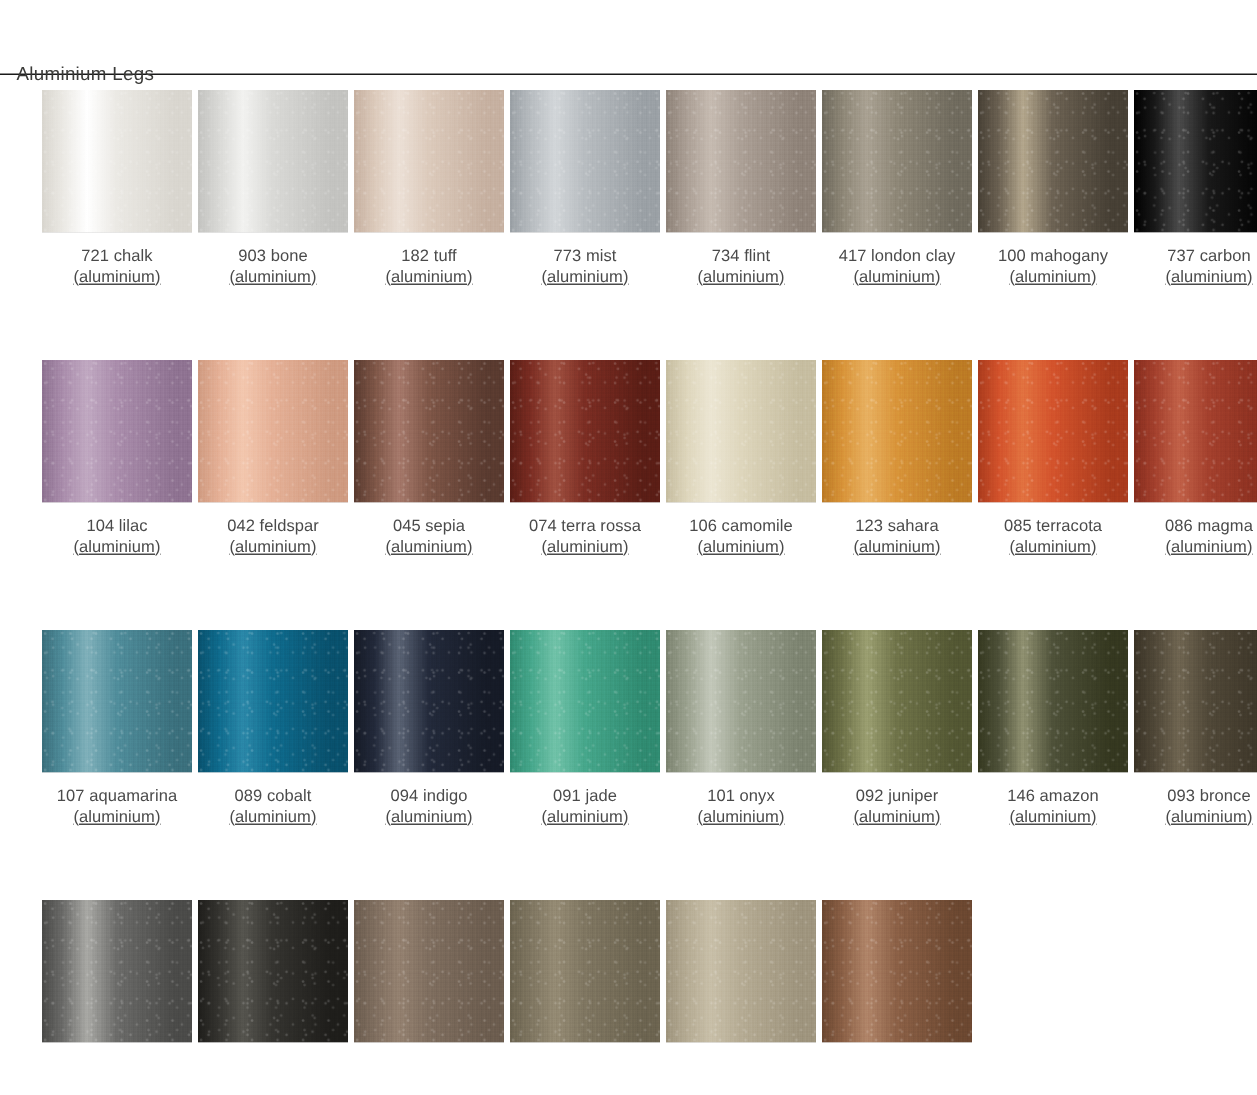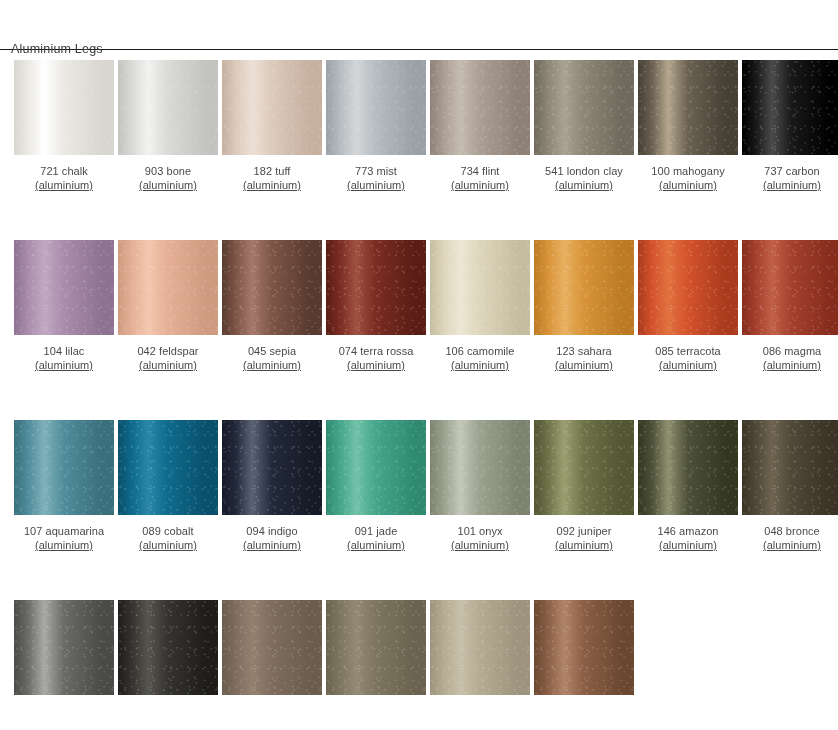--- a/index.html
+++ b/index.html
@@ -57,21 +57,21 @@
     display: flex;
     flex-direction: row;
     margin-bottom: 0px;
     height: 180px;
   }
   .swatch-cell {
     position: relative;
     width: 104px;
     margin-right: 0px;
     box-sizing: border-box;
-    padding-left: 14px;
+    padding-left: 28px;
   }
   .swatch {
     position: relative;
     width: 100px;
     height: 95px;
     overflow: hidden;
     background: #cccccc;
   }
   .swatch .sheen {
     position: absolute;
@@ -177,21 +177,21 @@
             <div class="speckle"></div>
           </div>
           <div class="swatch-label"><span>734 flint</span><span class="sub">(aluminium)</span></div>
         </div>
         <div class="swatch-cell">
           <div class="swatch">
             <div class="sheen" style="background: linear-gradient(90deg, rgb(111, 106, 93) 0%, rgb(141, 134, 118) 14%, rgb(169, 161, 146) 30%, rgb(141, 134, 118) 50%, rgb(111, 106, 93) 88%, rgb(111, 106, 93) 100%);"></div>
             <div class="grain"></div>
             <div class="speckle"></div>
           </div>
-          <div class="swatch-label"><span>541 london clay</span><span class="sub">(aluminium)</span></div>
+          <div class="swatch-label"><span>417 london clay</span><span class="sub">(aluminium)</span></div>
         </div>
         <div class="swatch-cell">
           <div class="swatch">
             <div class="sheen" style="background: linear-gradient(90deg, rgb(70, 63, 52) 0%, rgb(107, 97, 82) 14%, rgb(179, 166, 140) 30%, rgb(107, 97, 82) 50%, rgb(70, 63, 52) 88%, rgb(70, 63, 52) 100%);"></div>
             <div class="grain"></div>
             <div class="speckle"></div>
           </div>
           <div class="swatch-label"><span>100 mahogany</span><span class="sub">(aluminium)</span></div>
         </div>
         <div class="swatch-cell">
@@ -325,21 +325,21 @@
             <div class="speckle"></div>
           </div>
           <div class="swatch-label"><span>146 amazon</span><span class="sub">(aluminium)</span></div>
         </div>
         <div class="swatch-cell">
           <div class="swatch">
             <div class="sheen" style="background: linear-gradient(90deg, rgb(58, 51, 38) 0%, rgb(79, 71, 55) 14%, rgb(110, 100, 80) 30%, rgb(79, 71, 55) 50%, rgb(58, 51, 38) 88%, rgb(58, 51, 38) 100%);"></div>
             <div class="grain"></div>
             <div class="speckle"></div>
           </div>
-          <div class="swatch-label"><span>048 bronce</span><span class="sub">(aluminium)</span></div>
+          <div class="swatch-label"><span>093 bronce</span><span class="sub">(aluminium)</span></div>
         </div>
       </div>
       <div class="swatch-row no-labels">
         <div class="swatch-cell">
           <div class="swatch">
             <div class="sheen" style="background: linear-gradient(90deg, rgb(74, 74, 72) 0%, rgb(106, 106, 104) 14%, rgb(168, 168, 164) 30%, rgb(106, 106, 104) 50%, rgb(74, 74, 72) 88%, rgb(74, 74, 72) 100%);"></div>
             <div class="grain"></div>
             <div class="speckle"></div>
           </div>
         </div>

